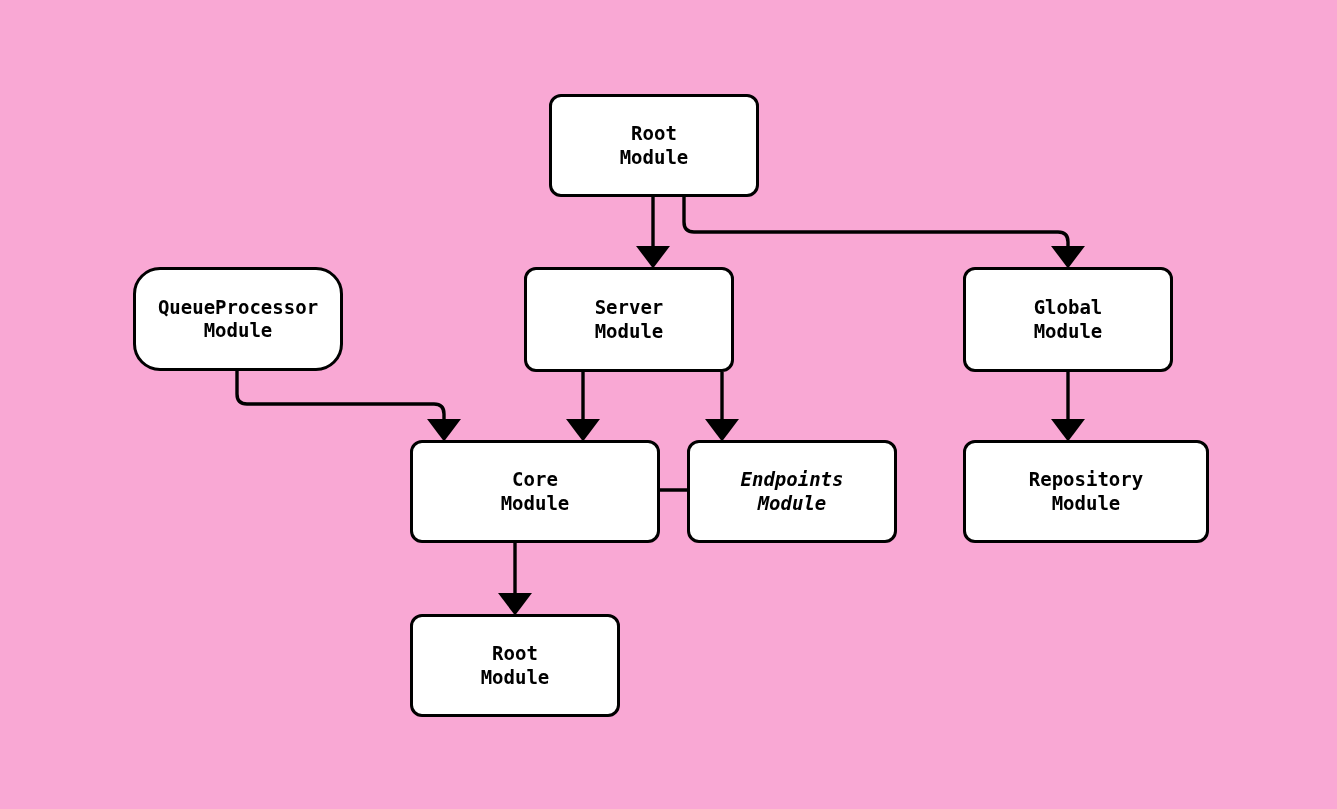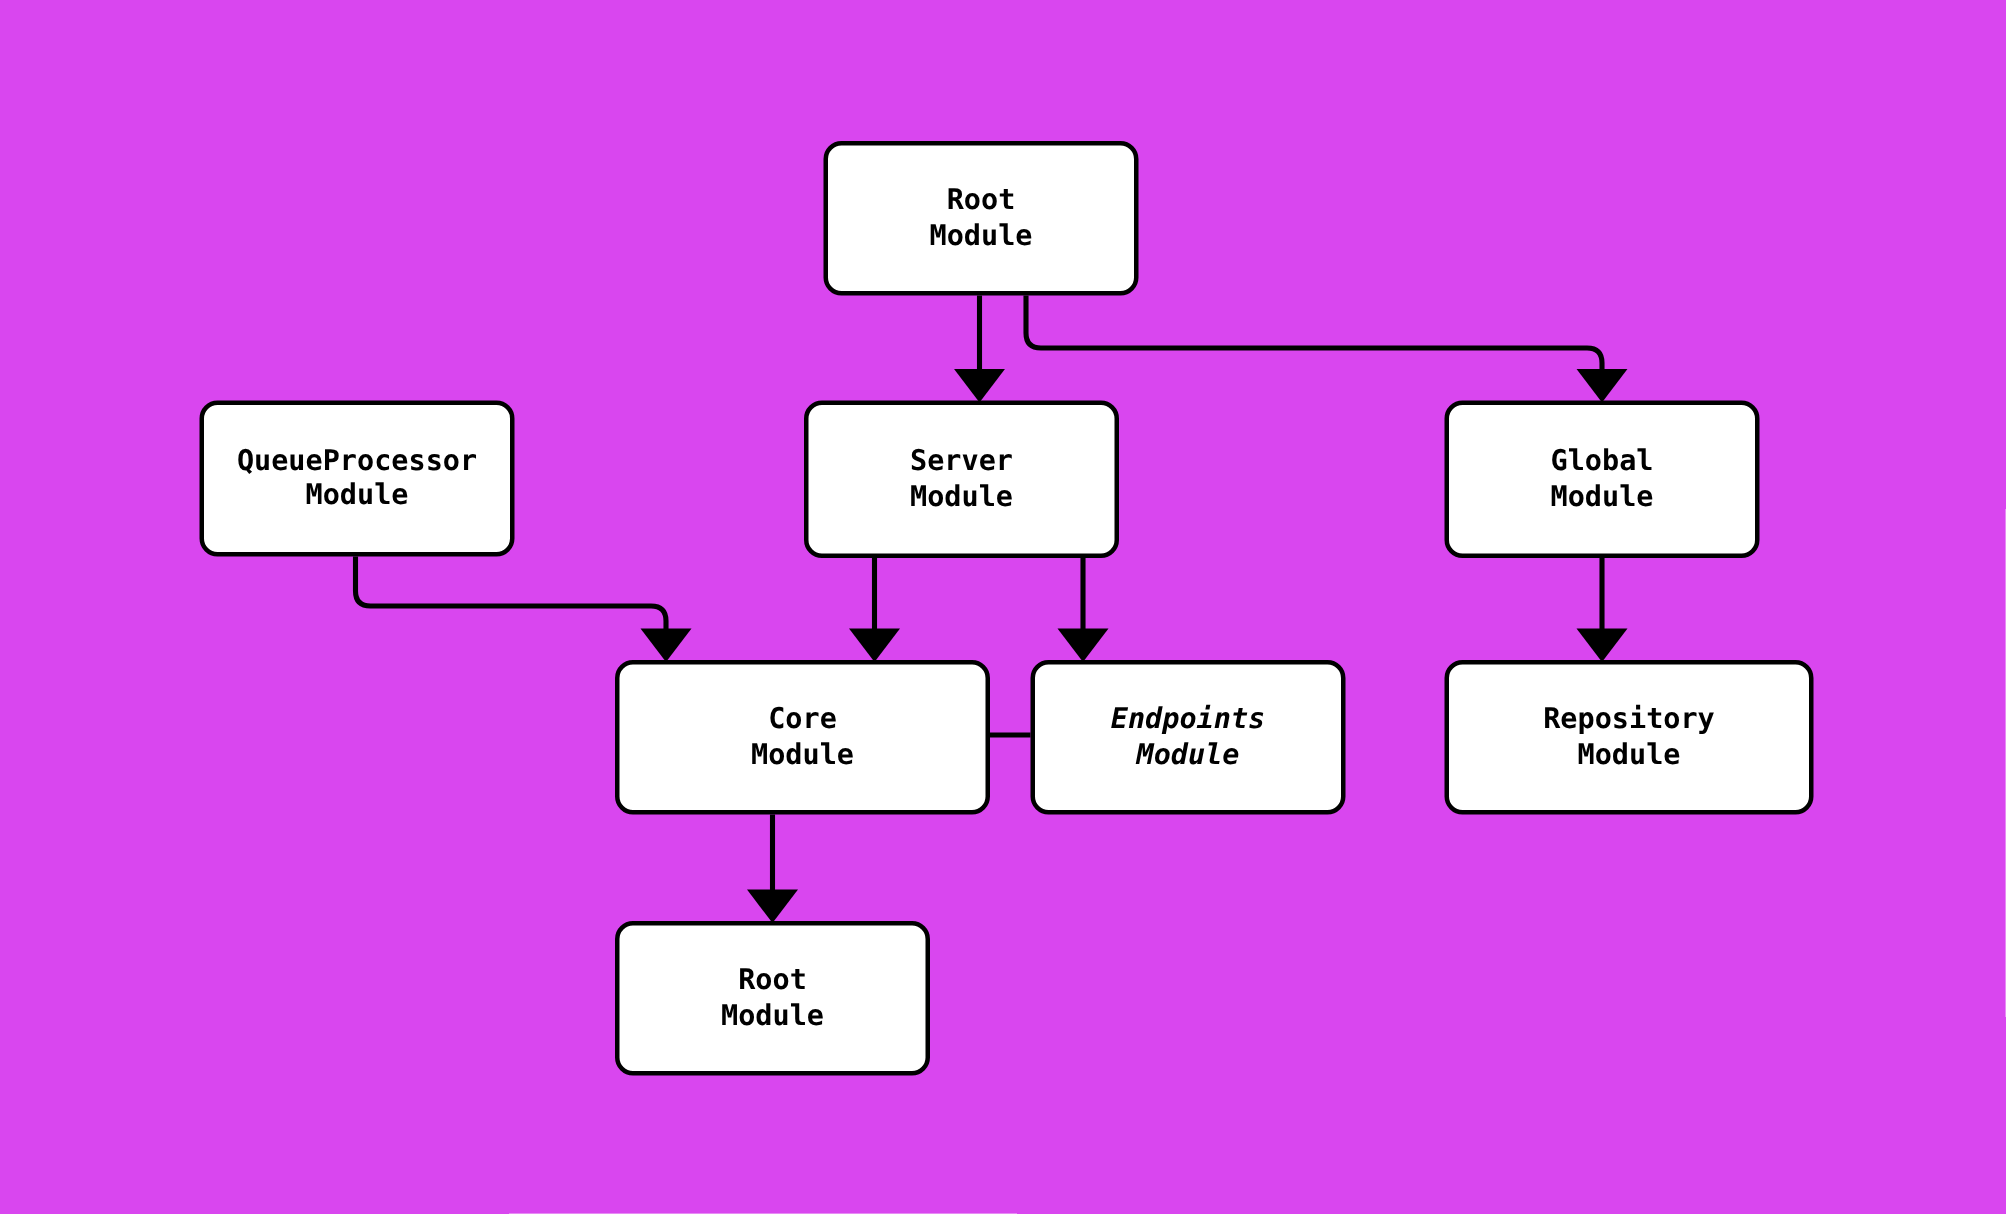--- a/index.html
+++ b/index.html
@@ -10,21 +10,21 @@
   body {
     width: 1337px;
     height: 809px;
     font-family: "DejaVu Sans Mono", monospace;
     overflow: hidden;
   }
   #canvas {
     position: relative;
     width: 1337px;
     height: 809px;
-    background: #d946ef;
+    background: #f9a8d4;
   }
   #edge-layer {
     position: absolute;
     left: 0;
     top: 0;
     width: 1337px;
     height: 809px;
   }
   .node {
     position: absolute;
@@ -70,26 +70,26 @@
         <path d="M 1068 372 L 1068 421" marker-end="url(#arrow-down)"></path>
         <path d="M 515 543 L 515 595" marker-end="url(#arrow-down)"></path>
       </g>
   </svg>
 
   <div class="node" style="left: 549px; top: 94px; width: 210px; height: 103px;">
     <div class="node-label">Root
 Module</div>
   </div>
 
-  <div class="node" style="left: 133px; top: 267px; width: 210px; height: 104px;">
+  <div class="node" style="left: 133px; top: 267px; width: 210px; height: 104px; border-radius: 27px;">
     <div class="node-label">QueueProcessor
 Module</div>
   </div>
 
-  <div class="node" style="left: 536px; top: 267px; width: 210px; height: 105px;">
+  <div class="node" style="left: 524px; top: 267px; width: 210px; height: 105px;">
     <div class="node-label">Server
 Module</div>
   </div>
 
   <div class="node" style="left: 963px; top: 267px; width: 210px; height: 105px;">
     <div class="node-label">Global
 Module</div>
   </div>
 
   <div class="node" style="left: 410px; top: 440px; width: 250px; height: 103px;">

